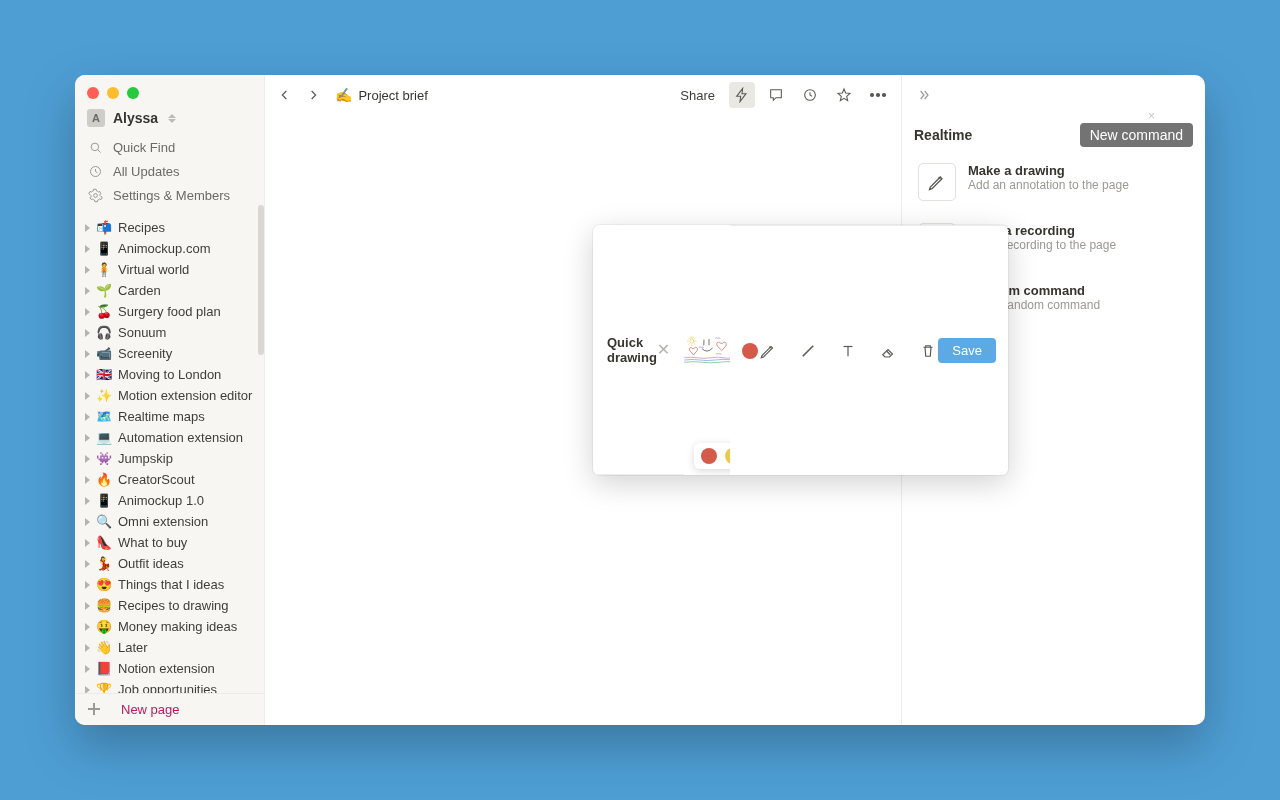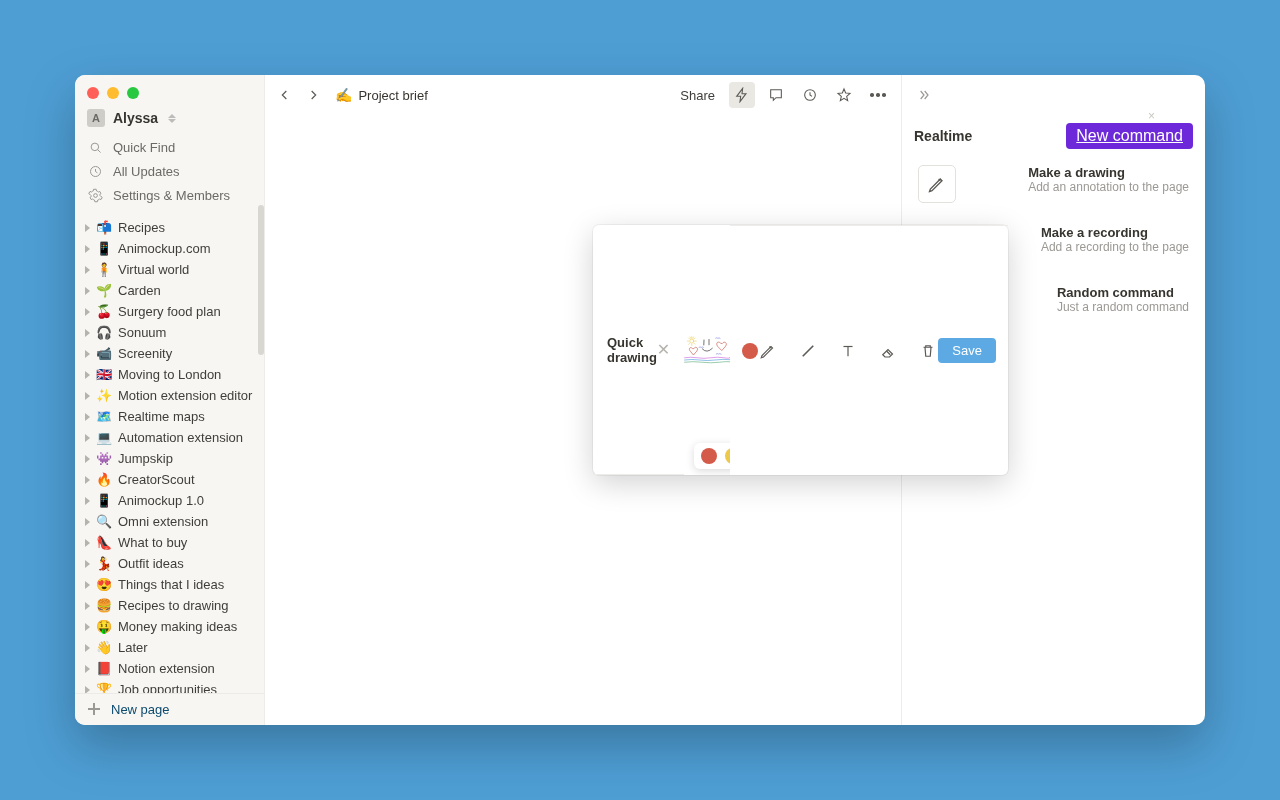--- a/index.html
+++ b/index.html
@@ -85,22 +85,22 @@
     color:#3f3e3a;
     cursor:pointer;
     white-space: nowrap;
   }
   .page-item .chev {
     width:0;height:0;border-top:4px solid transparent;border-bottom:4px solid transparent;border-left:5px solid #b5b3ac;
   }
   .page-item .emoji { width:16px; text-align:center; font-size:13px; }
   .new-page {
     border-top:1px solid #ecebe6;
-    display:flex; gap:10px;
-    padding: 8px 12px; color:#0c4a6e; cursor:pointer; font-size:13px;
+    display:flex; gap:20px;
+    padding: 8px 12px; color:#be185d; cursor:pointer; font-size:13px;
   }
   .plus { width:14px;height:14px; position:relative;}
   .plus::before,.plus::after{content:"";position:absolute;background:#9b9994;}
   .plus::before{left:6px;top:1px;width:2px;height:12px;}
   .plus::after{top:6px;left:1px;width:12px;height:2px;}
   .scrollbar-fake {
     position:absolute; right:0; top:130px; width:6px; height:150px;
     background:#d9d7d1; border-radius:3px;
   }
 
@@ -150,37 +150,35 @@
     width:20px;height:20px;display:flex;align-items:center;justify-content:center;cursor:pointer;
   }
   .chev-collapse svg{stroke:#9b9994;fill:none;stroke-width:1.8;}
   .rp-header {
     display:flex; align-items:center; justify-content:space-between;
     padding: 8px 12px 10px 12px;
     position:relative;
   }
   .rp-title { font-weight:600; font-size:14px; }
   .new-cmd-btn {
-    background:#6d28d9; color:#fff;
-    font-size:16px; font-weight:500;
+    background:#737373; color:#fff;
+    font-size:14px; font-weight:500;
     padding:4px 10px; border-radius:4px;
     cursor:pointer;
-    text-decoration:underline;
   }
   .close-x {
     position:absolute; right:50px; top:-6px;
     color:#c9c7c0; font-size:12px; cursor:pointer;
   }
   .command-list { padding: 0 12px; display:flex; flex-direction:column; gap:10px; }
   .command-item {
-    display:flex; align-items:flex-start;
+    display:flex; gap:12px; align-items:flex-start;
     padding: 6px 4px;
     cursor:pointer;
     border-radius:4px;
-    justify-content:space-between;
   }
   .cmd-icon-box {
     width:38px;height:38px;border:1px solid #e3e1dc;border-radius:5px;
     display:flex;align-items:center;justify-content:center;
     background:#fff;
   }
   .cmd-icon-box svg{stroke:#5b5a55;fill:none;stroke-width:1.6;}
   .cmd-icon-box .emoji{font-size:20px;}
   .cmd-texts {display:flex;flex-direction:column;}
   .cmd-title {font-size:13px;font-weight:600;color:#37352f;}

